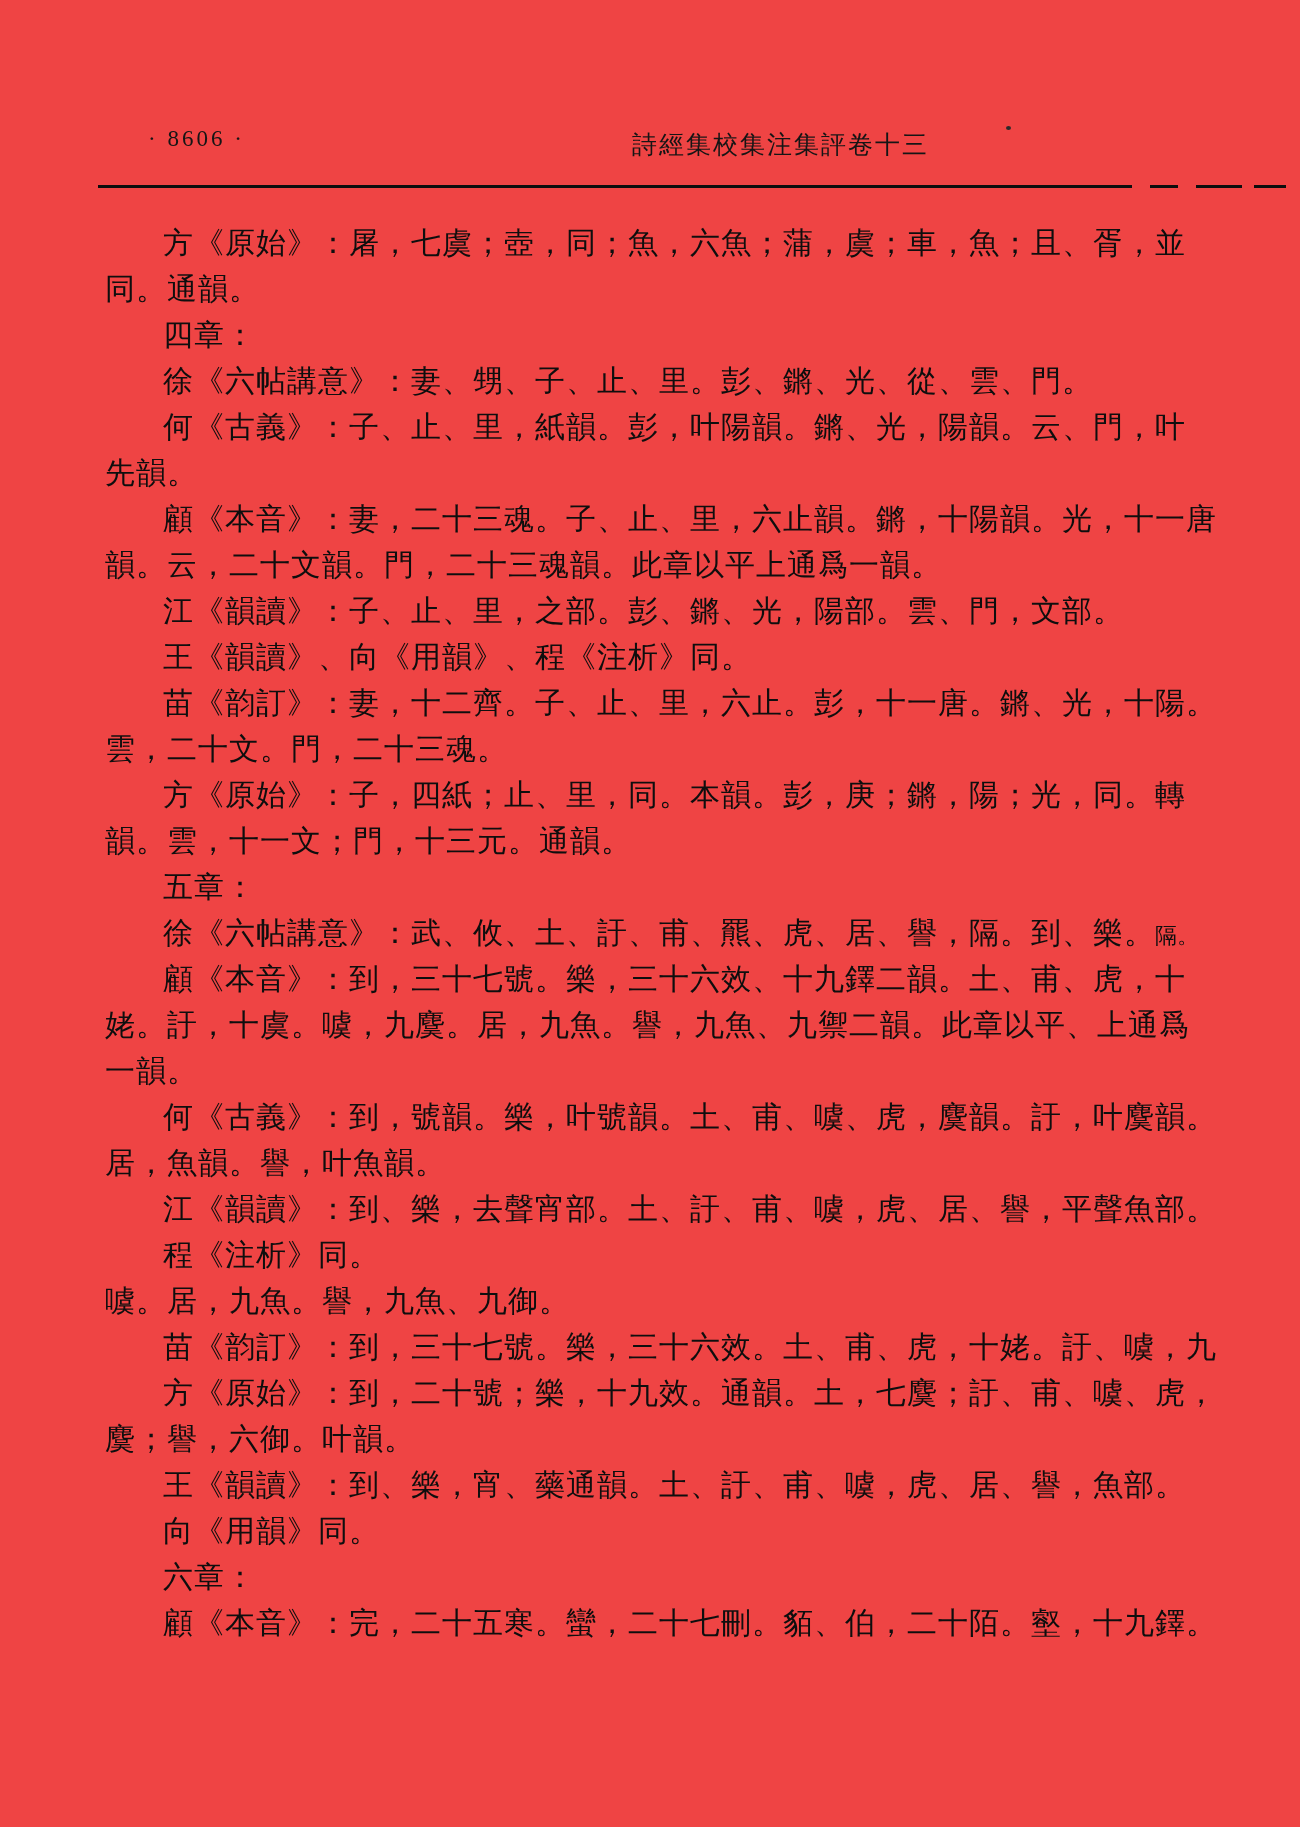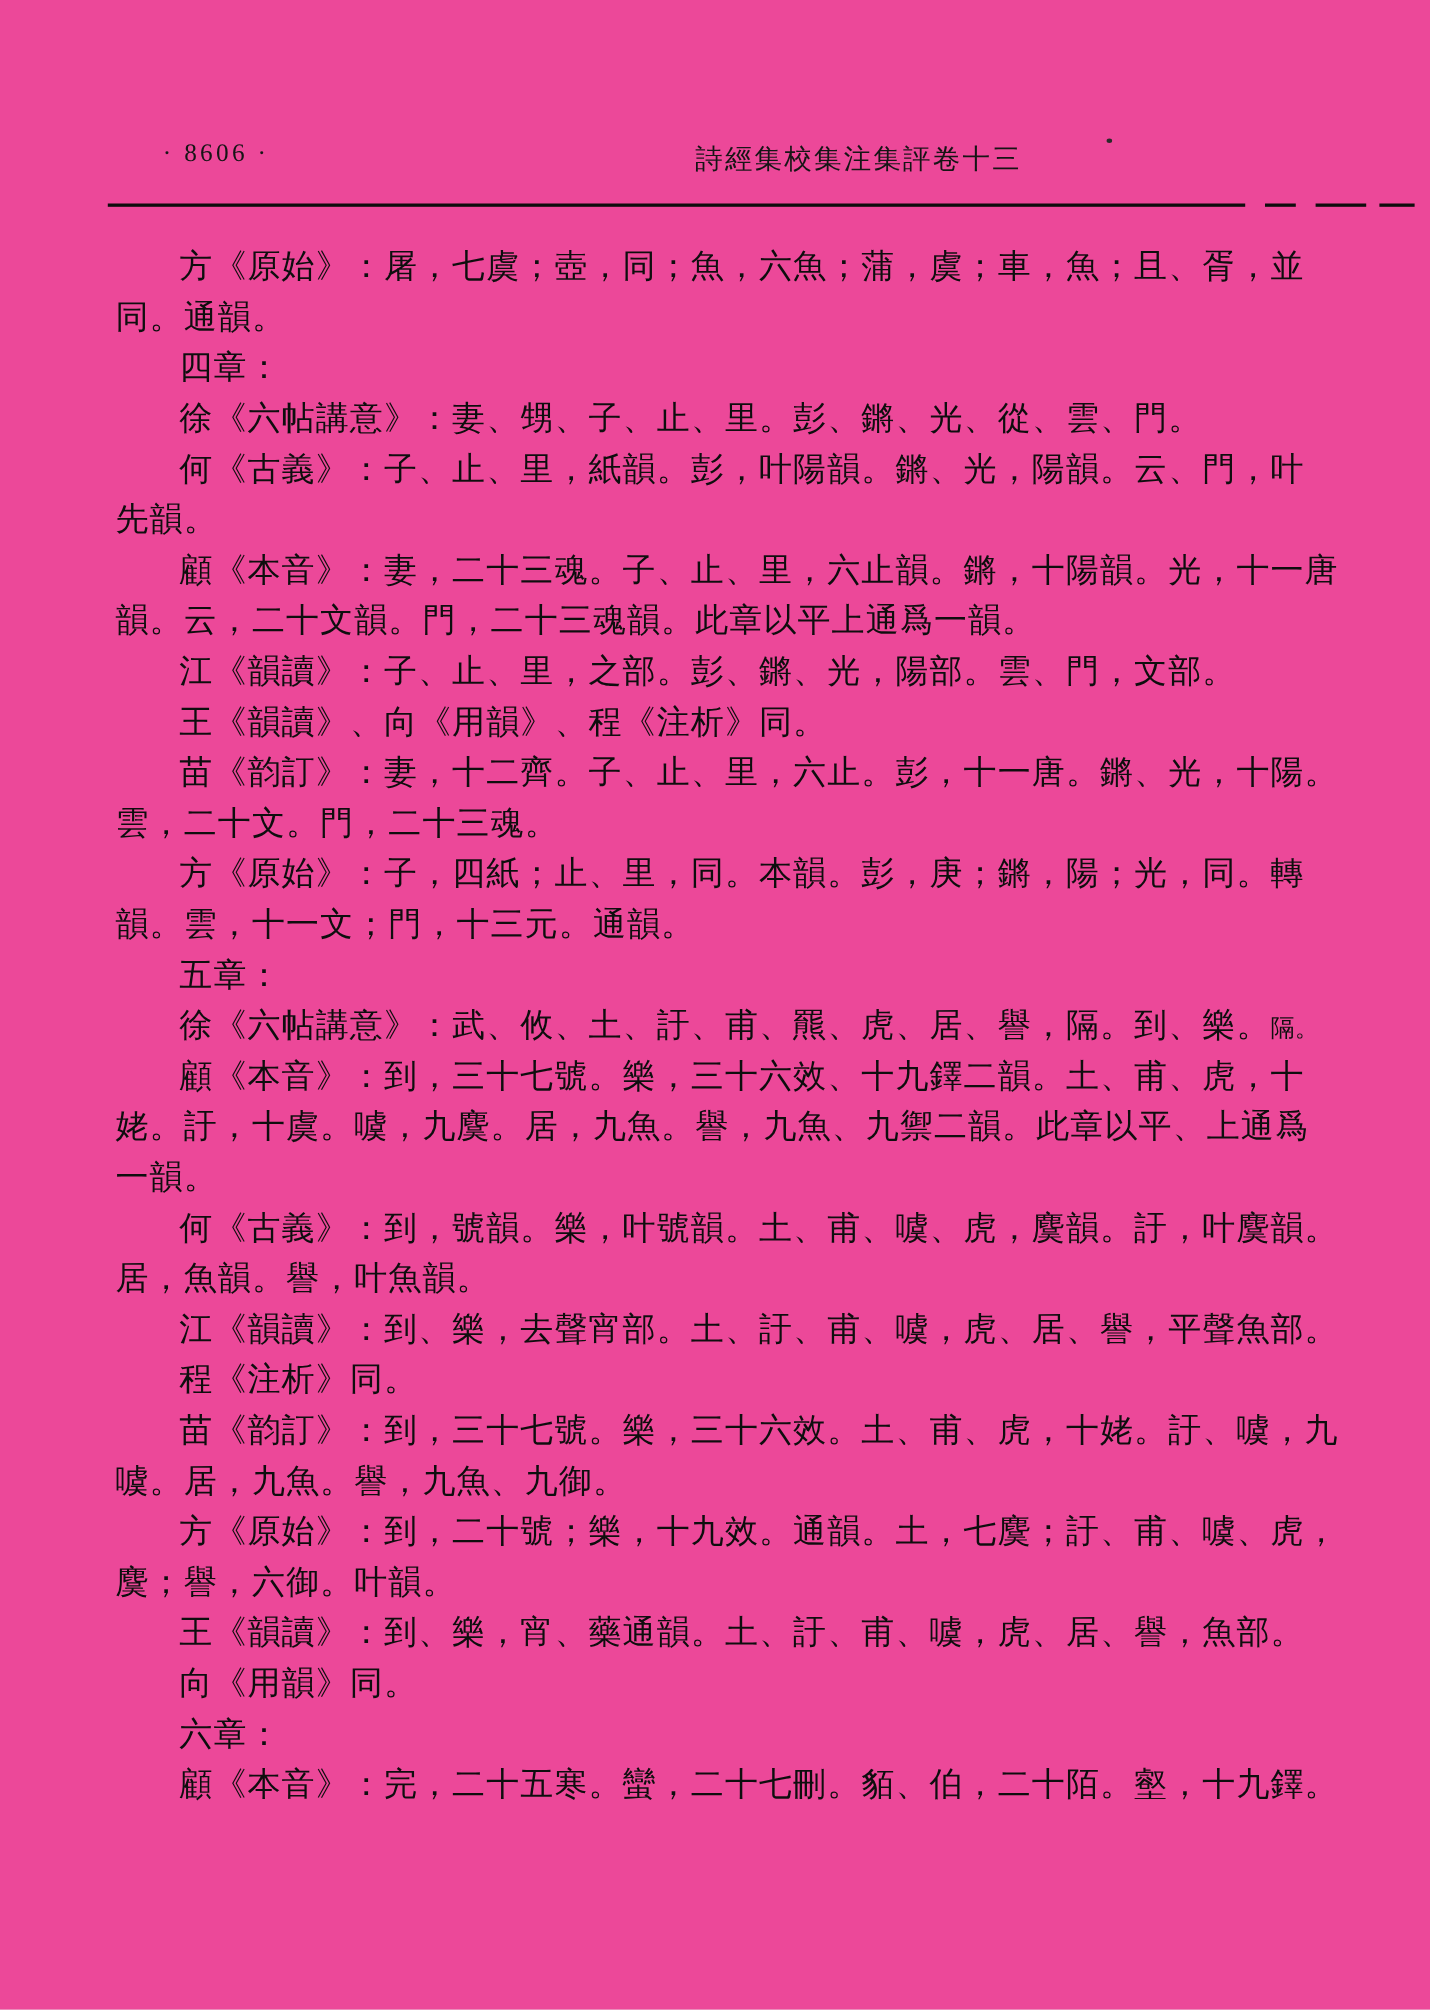--- a/index.html
+++ b/index.html
@@ -1,20 +1,20 @@
 <!DOCTYPE html>
 <html><head>
 <meta charset="utf-8">
 <style>
   html,body { margin:0; padding:0; background:#e8e8e8; }
   .page {
     position:relative;
     width:1300px; height:1827px;
     margin:0 auto;
-    background:#ec4899;
+    background:#ef4444;
     color:#101010;
     font-family:"Liberation Serif","DejaVu Serif",serif;
     overflow:hidden;
   }
   .pagenum {
     position:absolute; left:148px; top:126px;
     font-size:23px; letter-spacing:3px; color:#151515;
   }
   .running-title {
     position:absolute; left:612px; top:128px;
@@ -71,22 +71,22 @@
     <div class="line">韻。雲，十一文；門，十三元。通韻。</div>
     <div class="line indent">五章：</div>
     <div class="line indent"><span>徐《六帖講意》：武、攸、土、訏、甫、羆、虎、居、譽，隔。到、樂。</span><span class="small">隔。</span></div>
     <div class="line indent">顧《本音》：到，三十七號。樂，三十六效、十九鐸二韻。土、甫、虎，十</div>
     <div class="line">姥。訏，十虞。噳，九麌。居，九魚。譽，九魚、九禦二韻。此章以平、上通爲</div>
     <div class="line">一韻。</div>
     <div class="line indent">何《古義》：到，號韻。樂，叶號韻。土、甫、噳、虎，麌韻。訏，叶麌韻。</div>
     <div class="line">居，魚韻。譽，叶魚韻。</div>
     <div class="line indent">江《韻讀》：到、樂，去聲宵部。土、訏、甫、噳，虎、居、譽，平聲魚部。</div>
     <div class="line indent">程《注析》同。</div>
+    <div class="line">噳。居，九魚。譽，九魚、九御。</div>
     <div class="line indent">苗《韵訂》：到，三十七號。樂，三十六效。土、甫、虎，十姥。訏、噳，九</div>
-    <div class="line">噳。居，九魚。譽，九魚、九御。</div>
     <div class="line indent">方《原始》：到，二十號；樂，十九效。通韻。土，七麌；訏、甫、噳、虎，</div>
     <div class="line">麌；譽，六御。叶韻。</div>
     <div class="line indent">王《韻讀》：到、樂，宵、藥通韻。土、訏、甫、噳，虎、居、譽，魚部。</div>
     <div class="line indent">向《用韻》同。</div>
     <div class="line indent">六章：</div>
     <div class="line indent">顧《本音》：完，二十五寒。蠻，二十七刪。貊、伯，二十陌。壑，十九鐸。</div>
   </div>
 
 </div>
 

